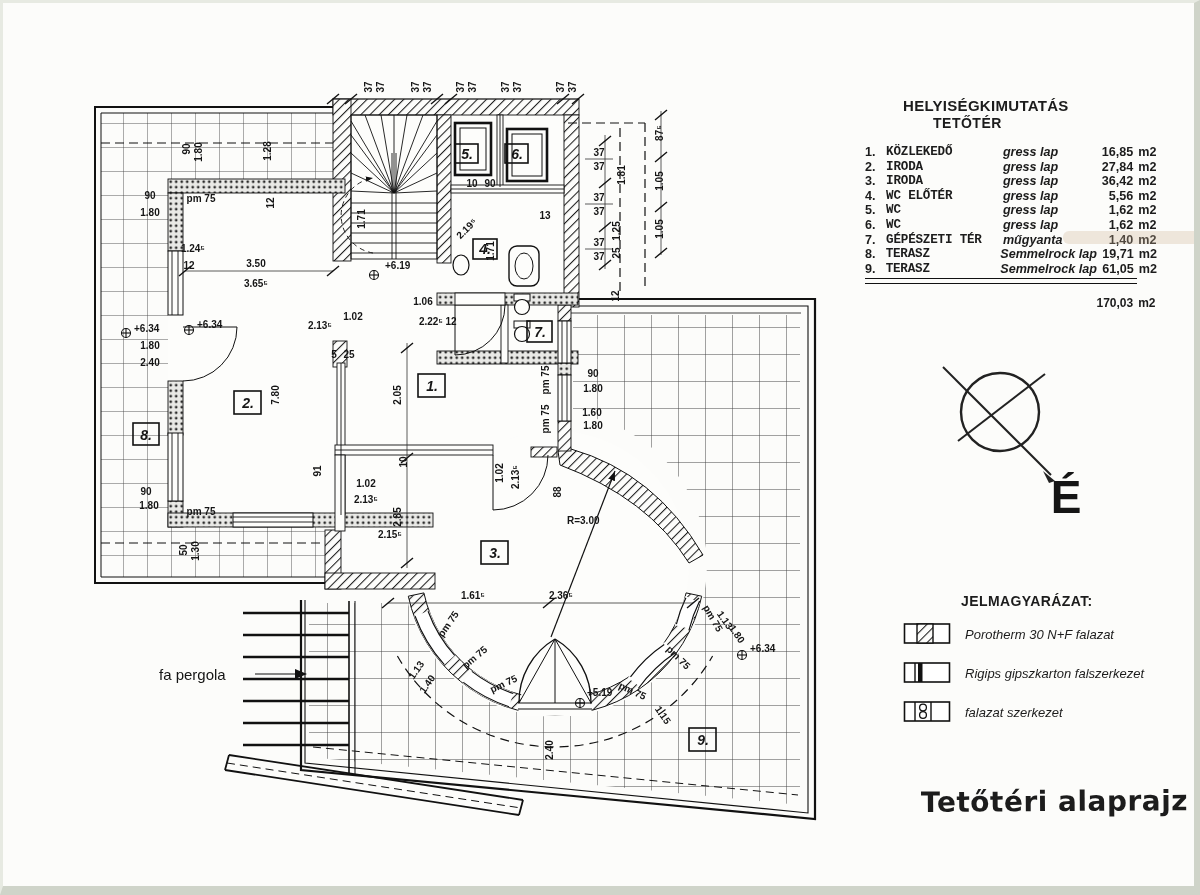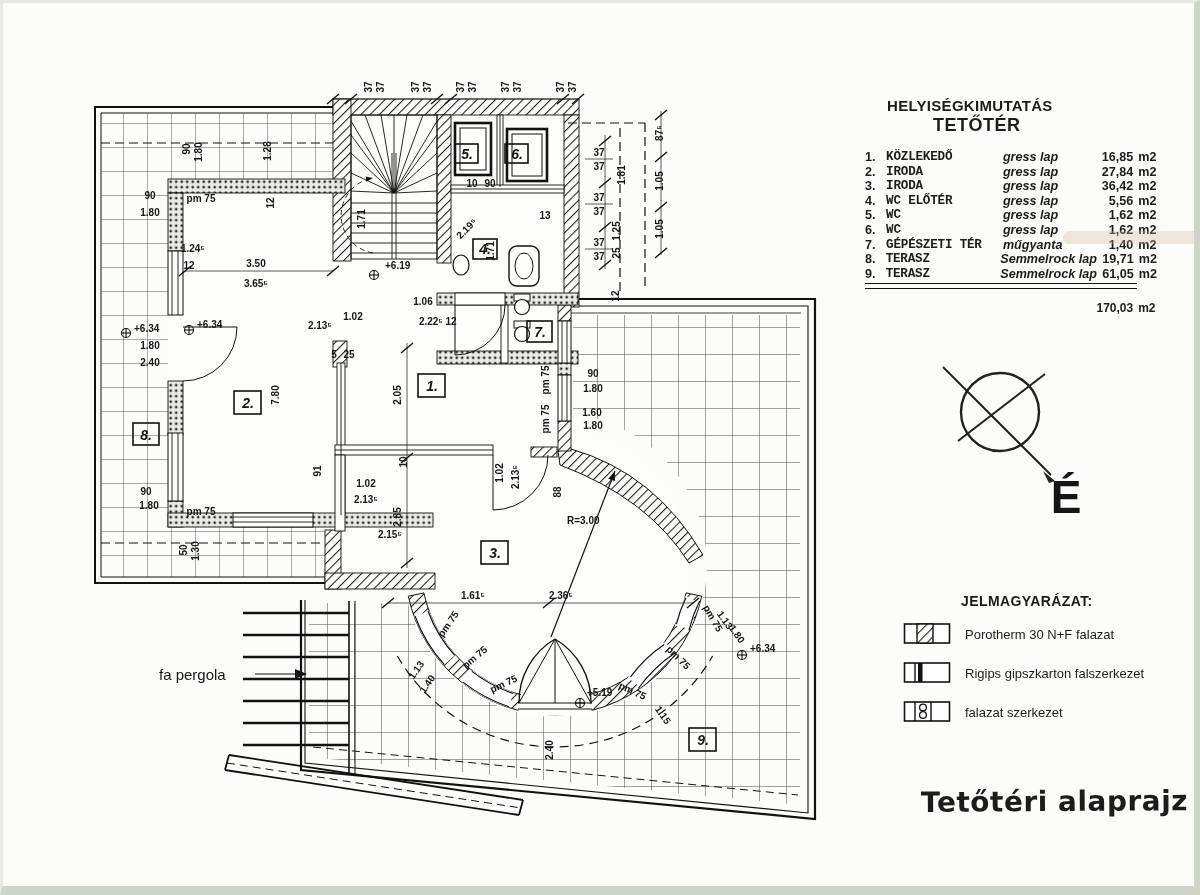--- a/index.html
+++ b/index.html
@@ -8,37 +8,37 @@
         border-bottom:9px solid #cfd4c9;overflow:hidden;
         font-family:"Liberation Sans", sans-serif;color:#1c1c1c;}
   svg.plan{position:absolute;left:0;top:0;}
   svg text{font-family:"Liberation Sans", sans-serif;fill:#151515;}
   text.d{font-size:10px;font-weight:700;text-anchor:middle;}
   text.lvl{font-size:10px;font-weight:700;text-anchor:start;}
   text.rm{font-size:14px;font-weight:700;font-style:italic;text-anchor:middle;}
   text.note{font-size:15px;font-weight:400;text-anchor:start;}
   text.north{font-size:46px;font-weight:700;text-anchor:middle;}
   .schedule{position:absolute;left:862px;top:94px;width:300px;}
-  .sch-t1{font-size:15px;font-weight:700;letter-spacing:.3px;margin-left:22px;}
-  .sch-t2{font-size:18px;font-weight:700;letter-spacing:.5px;margin-left:68px;margin-top:1px;}
+  .sch-t1{font-size:15px;font-weight:700;letter-spacing:.3px;margin-left:38px;}
+  .sch-t2{font-size:14px;font-weight:700;letter-spacing:.5px;margin-left:68px;margin-top:1px;}
   .sch-rows{margin-top:14px;}
   .sch-row{display:flex;font-size:12.6px;font-weight:700;line-height:14.6px;white-space:nowrap;}
   .c-no{width:22px;}
   .c-name{width:122px;letter-spacing:-.2px;font-family:Liberation Mono, monospace;}
   .c-fin{width:94px;font-style:italic;font-weight:700;}
   .c-area{width:42px;text-align:right;}
   .c-unit{width:28px;padding-left:5px;}
   .total-rule{width:272px;height:4px;border-top:1.6px solid #111;border-bottom:1.2px solid #111;margin-top:2px;}
   .total-row{display:flex;font-size:12px;font-weight:700;margin-top:12px;}
   .t-sp{width:238px;}
   .legend{position:absolute;left:900px;top:590px;width:300px;}
   .leg-title{font-size:14px;font-weight:700;letter-spacing:.4px;margin-left:58px;}
   .leg-item{display:flex;align-items:center;margin-top:11px;}
   .leg-item svg{flex:0 0 auto;}
-  .leg-label{font-size:13px;font-weight:400;margin-left:12px;}
+  .leg-label{font-size:13px;font-weight:400;margin-left:12px;font-style:italic;}
   .plan-title{position:absolute;left:918px;top:782px;font-size:28px;font-weight:700;
               font-family:"DejaVu Sans", sans-serif;letter-spacing:.5px;transform:rotate(-.4deg);}
   .artifact{position:absolute;left:1060px;top:228px;width:140px;height:13px;
             background:rgba(206,178,150,.30);border-radius:6px;}
 </style>
 </head>
 <body>
 
 <div class="page">
 

